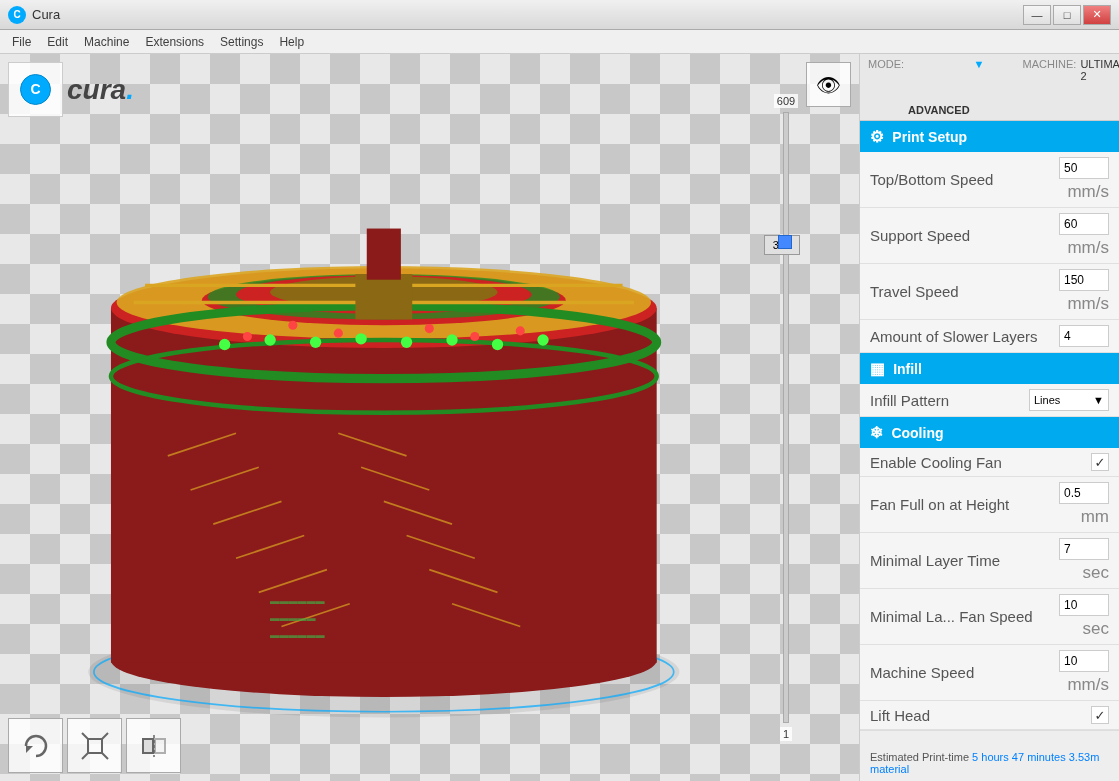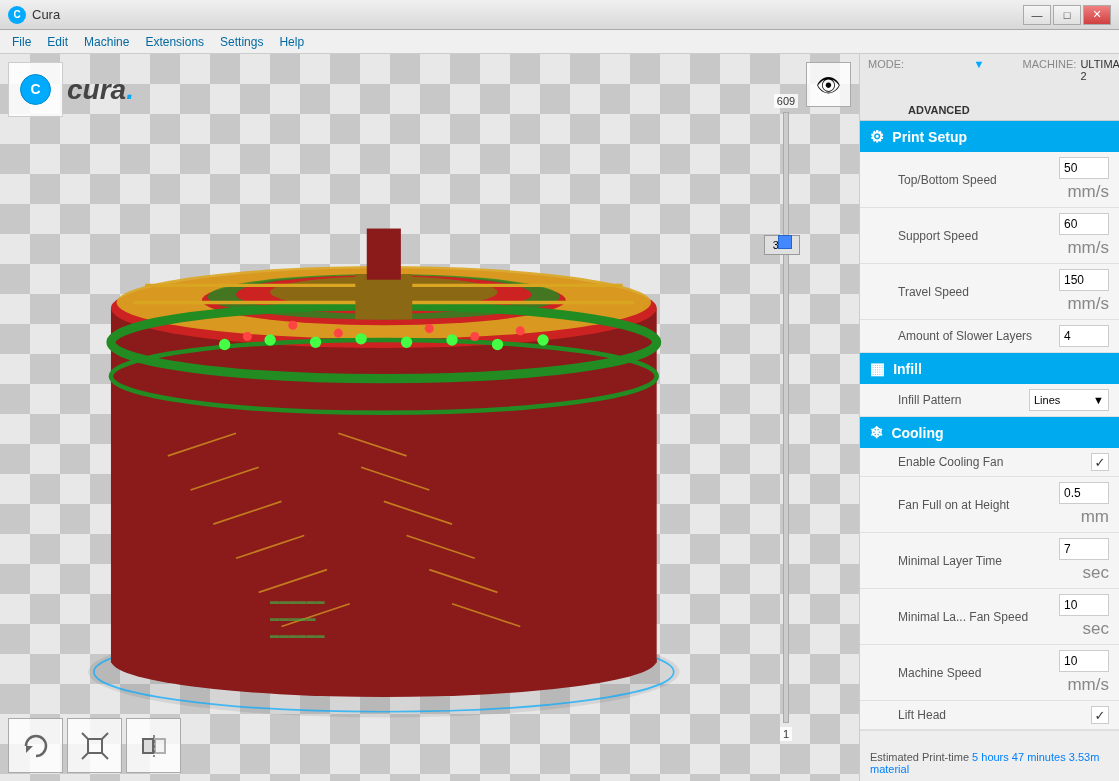--- a/index.html
+++ b/index.html
@@ -24,21 +24,21 @@
 
     
     #menubar {
       background: #f0f0f0;
       height: 24px;
       display: flex;
       align-items: center;
       padding: 0 4px;
       border-bottom: 1px solid #ccc;
     }
-    .menu-item { padding: 2px 8px; font-size: 12px; cursor: pointer; color: #0369a1; }
+    .menu-item { padding: 2px 8px; font-size: 12px; cursor: pointer; color: #404040; }
 
     
     #main { display: flex; height: calc(781px - 54px); }
 
     
     #viewport {
       flex: 1;
       background:
         repeating-conic-gradient(#c8c8c8 0% 25%, #e8e8e8 0% 50%) 0 0 / 60px 60px;
       position: relative;
@@ -202,21 +202,21 @@
 
     
     .settings-section { background: #f5f5f5; }
     .setting-row {
       display: flex;
       align-items: center;
       justify-content: space-between;
       padding: 5px 10px;
       border-bottom: 1px solid #e0e0e0;
     }
-    .setting-label { color: #555; font-size: 12px; margin-left: 28px; }
+    .setting-label { color: #555; font-size: 15px; }
     .setting-input-group { display: flex; align-items: flex-end; gap: 3px; flex-direction: column; }
     .setting-input {
       width: 50px;
       height: 22px;
       border: 1px solid #ccc;
       padding: 2px 4px;
       font-size: 12px;
       background: white;
       text-align: left;
     }

